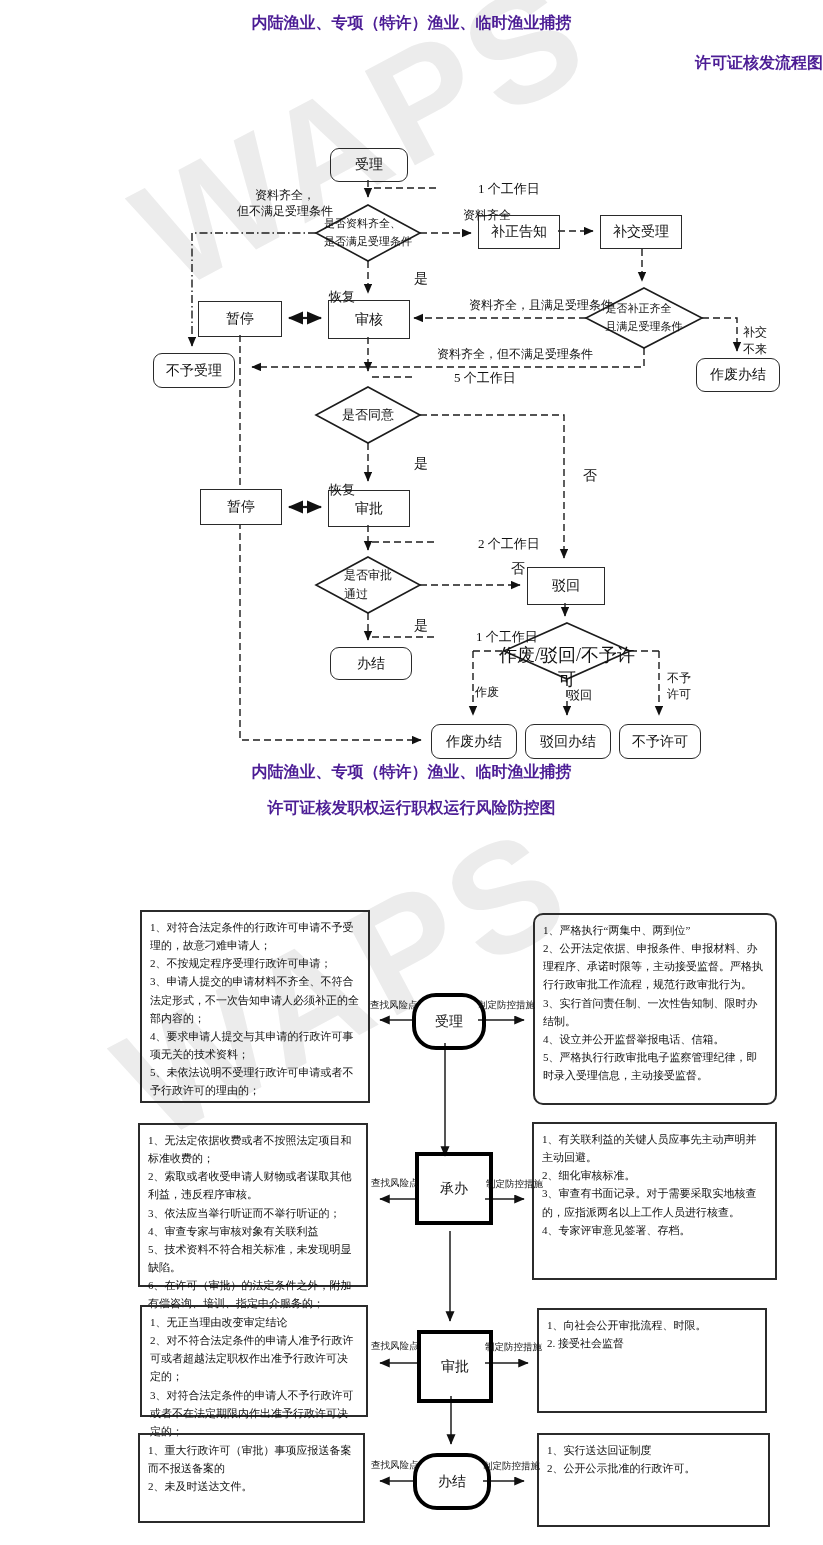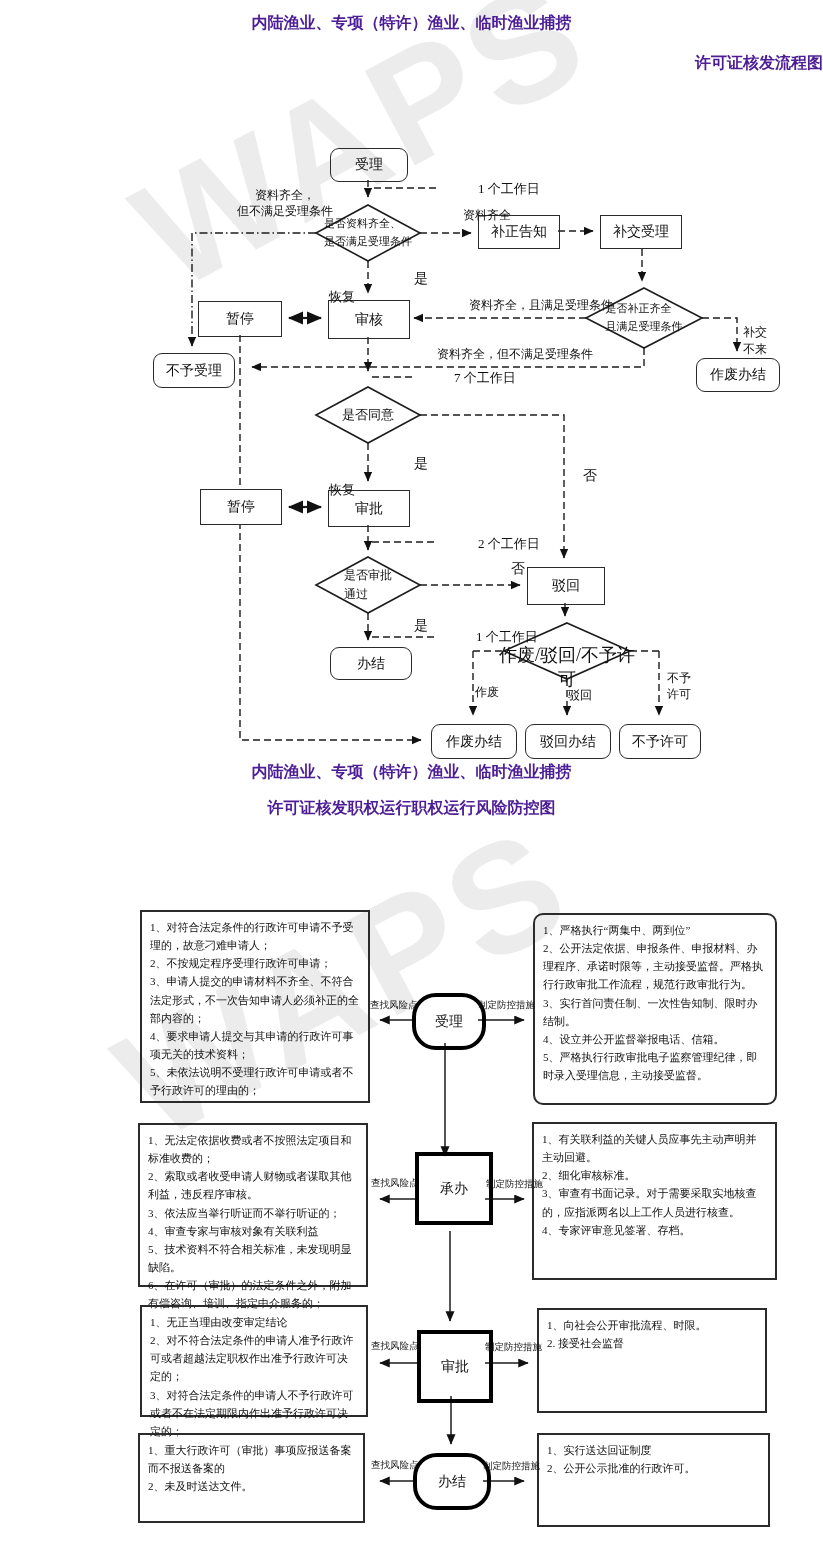--- a/index.html
+++ b/index.html
@@ -135,21 +135,21 @@
   <div class="lbl f13" style="left:441px;top:180px;">1 个工作日</div>
   <div class="lbl" style="left:426px;top:207px;">资料齐全</div>
   <div class="lbl ctr" style="left:192px;top:187px;width:112px;">资料齐全，
 但不满足受理条件</div>
   <div class="lbl f14" style="left:377px;top:270px;">是</div>
   <div class="lbl f13" style="left:292px;top:288px;">恢复</div>
   <div class="lbl" style="left:432px;top:297px;">资料齐全，且满足受理条件</div>
   <div class="lbl" style="left:706px;top:324px;">补交</div>
   <div class="lbl" style="left:706px;top:341px;">不来</div>
   <div class="lbl" style="left:400px;top:346px;">资料齐全，但不满足受理条件</div>
-  <div class="lbl f13" style="left:417px;top:369px;">7 个工作日</div>
+  <div class="lbl f13" style="left:417px;top:369px;">5 个工作日</div>
   <div class="lbl f14" style="left:377px;top:455px;">是</div>
   <div class="lbl f14" style="left:546px;top:467px;">否</div>
   <div class="lbl f13" style="left:292px;top:481px;">恢复</div>
   <div class="lbl f13" style="left:441px;top:535px;">2 个工作日</div>
   <div class="lbl f14" style="left:474px;top:560px;">否</div>
   <div class="lbl f14" style="left:377px;top:617px;">是</div>
   <div class="lbl f13" style="left:439px;top:628px;">1 个工作日</div>
   <div class="lbl" style="left:438px;top:684px;">作废</div>
   <div class="lbl" style="left:531px;top:687px;">驳回</div>
   <div class="lbl ctr" style="left:625px;top:670px;width:34px;">不予

